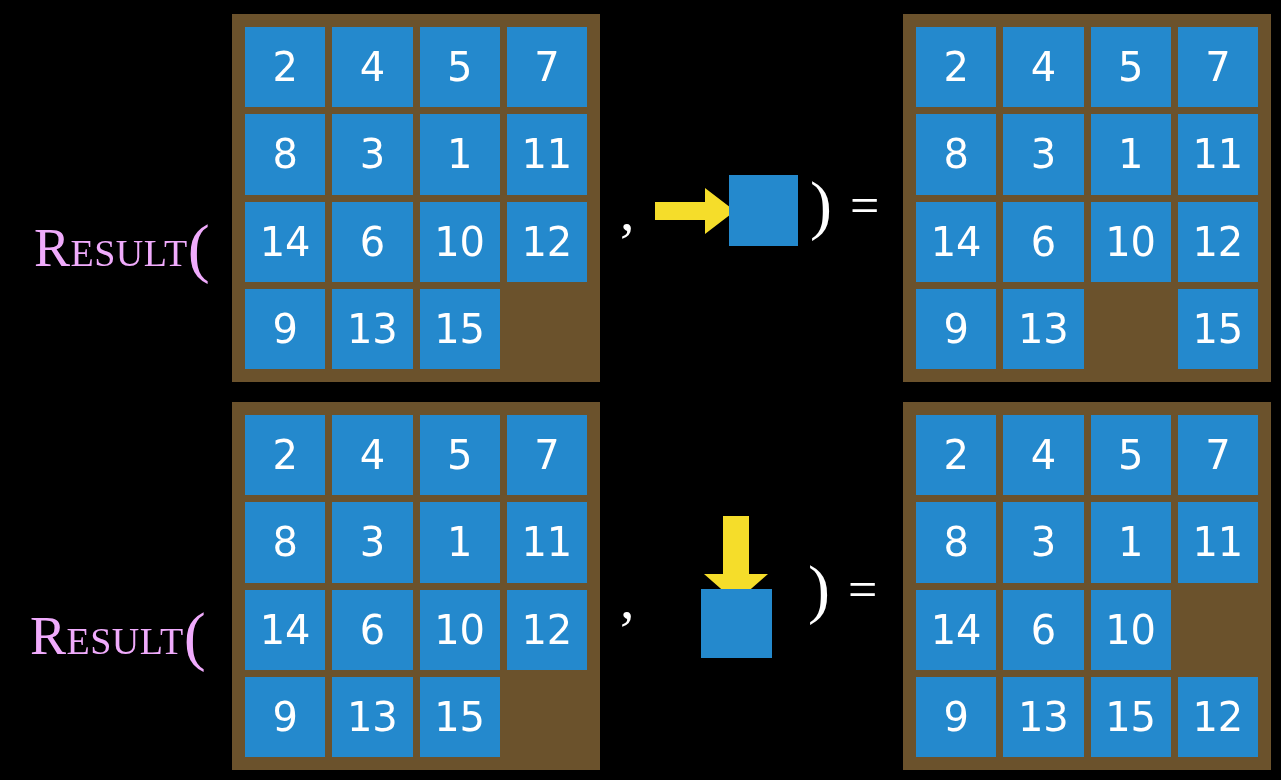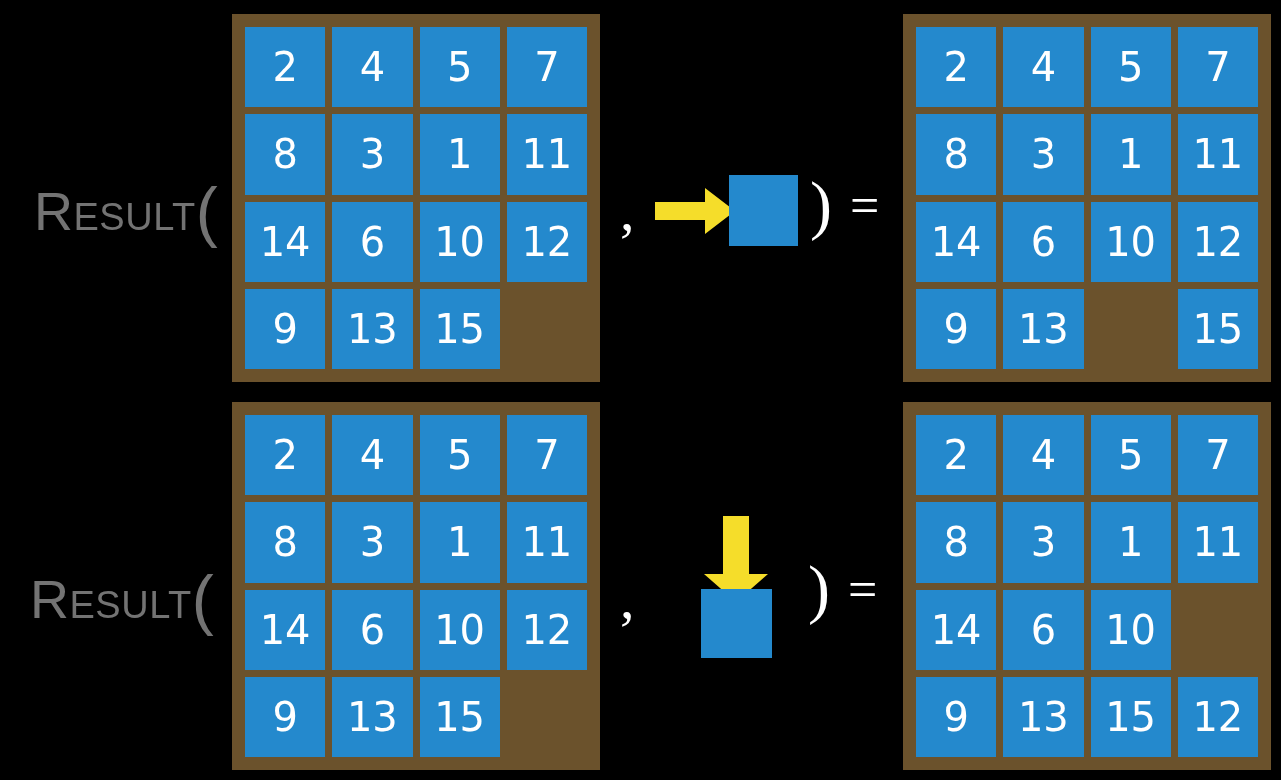--- a/index.html
+++ b/index.html
@@ -13,26 +13,27 @@
     width: 1281px;
     height: 780px;
     background: #000000;
     overflow: hidden;
     font-family: "Liberation Serif", serif;
   }
 
   
   .result-label {
     position: absolute;
-    color: #737373;
+    color: #f0abfc;
     white-space: nowrap;
     line-height: 1;
-    font-family: Liberation Sans, sans-serif;
+    font-family: Liberation Serif, serif;
     font-variant: small-caps;
     letter-spacing: 0.5px;
+    margin-top: 37px;
   }
   .result-label .word {
     font-size: 54px;
     font-variant: small-caps;
   }
   .result-label .paren {
     font-size: 66px;
     vertical-align: -4px;
   }
 

